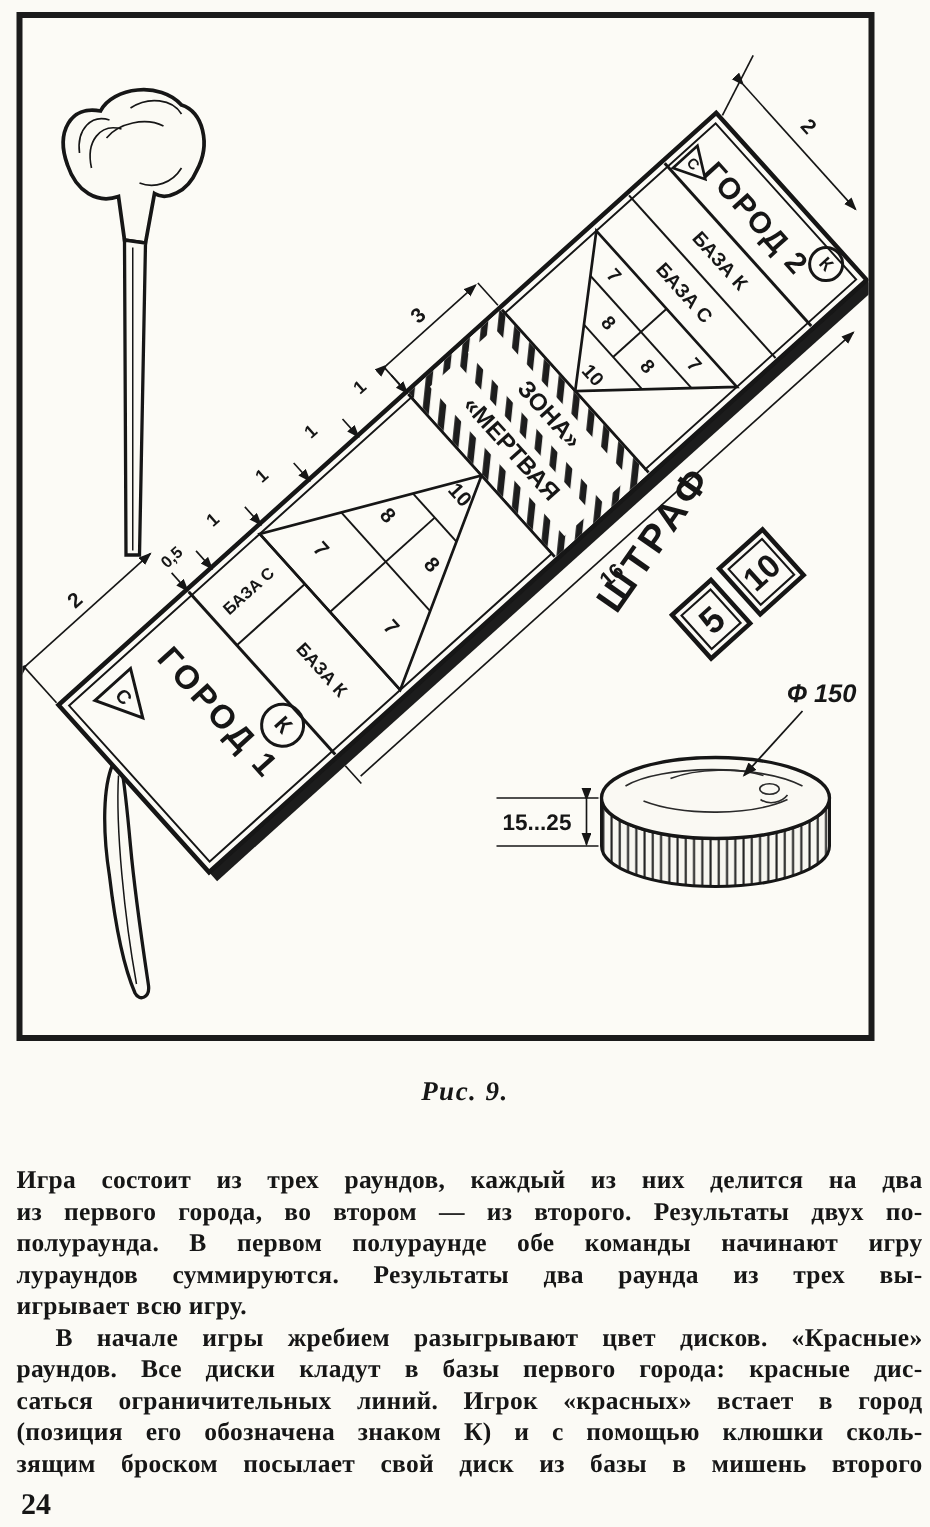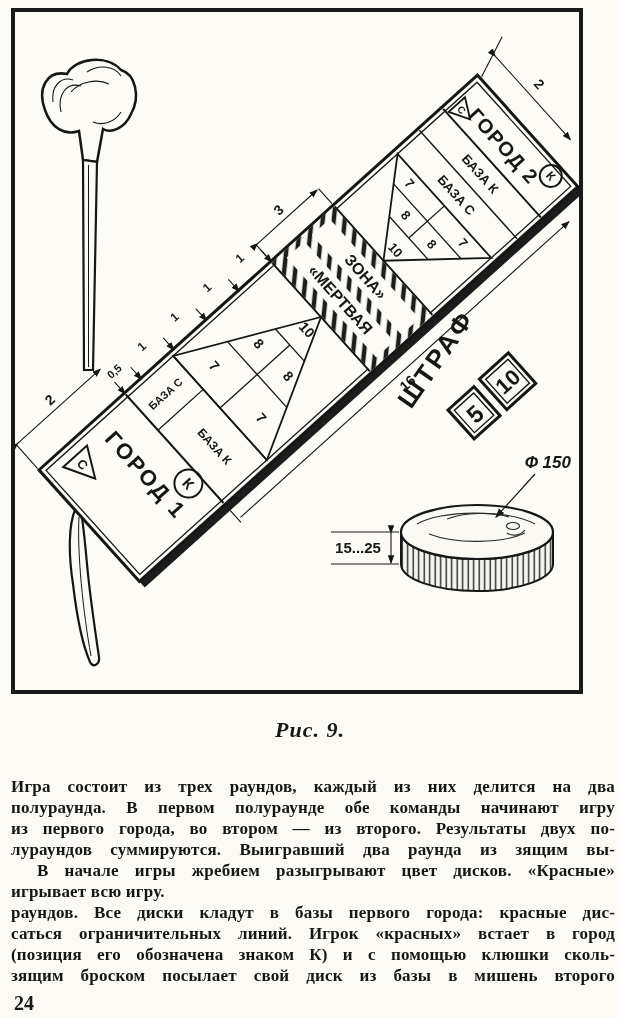--- a/index.html
+++ b/index.html
@@ -8,21 +8,21 @@
     background:#fbfaf5; color:#161616; overflow:hidden;
     font-family:"Liberation Serif", serif;
   }
   .figure-frame {
     position:absolute; left:11px; top:8px; width:564px; height:678px;
     border:4px solid #1b1b1b; background:#fcfbf6;
   }
   .figure-frame svg { display:block; }
   .caption {
     position:absolute; top:717px; left:0; width:100%;
-    text-align:center; font-size:22px; font-style:italic; font-weight:bold;
+    text-align:center; font-size:18px; font-style:italic; font-weight:bold;
     letter-spacing:1px;
   }
   .body-text {
     position:absolute; top:754px; left:11px; width:604px;
     font-size:17px; line-height:21px; font-weight:bold;
     letter-spacing:0.2px;
     margin-top:22px;
   }
   .tline { text-align:justify; text-align-last:justify; }
   .tline.endpar { text-align-last:left; }
@@ -209,25 +209,25 @@
         <line x1="376" y1="521" x2="376" y2="551" stroke="#161616" stroke-width="1.1" marker-start="url(#ah)" marker-end="url(#ah)"></line>
         <text x="343" y="541" text-anchor="middle" font-size="15">15...25</text>
       </g>
     </svg>
   </div>
 
   <div class="caption">Рис. 9.</div>
 
   <div class="body-text">
     <div class="tline">Игра состоит из трех раундов, каждый из них делится на два</div>
+    <div class="tline">из первого города, во втором — из второго. Результаты двух по-</div>
     <div class="tline">полураунда. В первом полураунде обе команды начинают игру</div>
-    <div class="tline">из первого города, во втором — из второго. Результаты двух по-</div>
-    <div class="tline">лураундов суммируются. Выигравший два раунда из зящим вы-</div>
+    <div class="tline">лураундов суммируются. Результаты два раунда из трех вы-</div>
+    <div class="tline endpar">игрывает всю игру.</div>
     <div class="tline indent">В начале игры жребием разыгрывают цвет дисков. «Красные»</div>
-    <div class="tline endpar">игрывает всю игру.</div>
     <div class="tline">раундов. Все диски кладут в базы первого города: красные дис-</div>
     <div class="tline">саться ограничительных линий. Игрок «красных» встает в город</div>
     <div class="tline">(позиция его обозначена знаком К) и с помощью клюшки сколь-</div>
     <div class="tline">зящим броском посылает свой диск из базы в мишень второго</div>
   </div>
 
   <div class="page-number">24</div>
 </div>
 
 </body></html>

